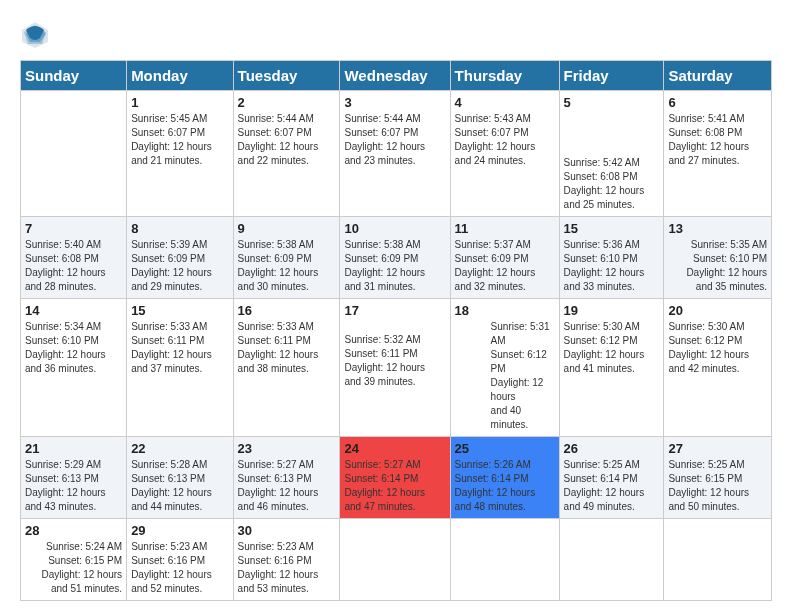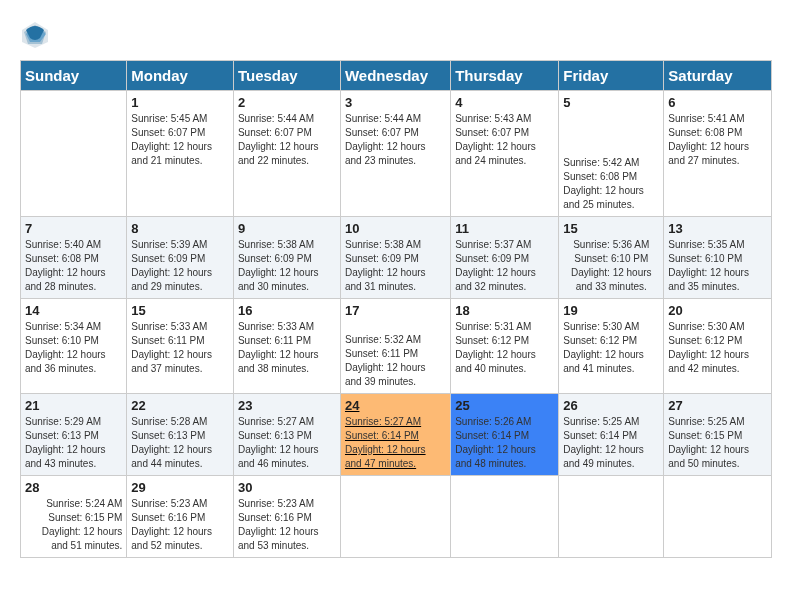--- a/index.html
+++ b/index.html
@@ -202,28 +202,28 @@
         </td>
         <td style="background: rgb(240, 244, 248);">
           <span class="day-num">11</span>
           <div class="day-info" style="white-space: pre-line;">Sunrise: 5:37 AM
 Sunset: 6:09 PM
 Daylight: 12 hours
 and 32 minutes.</div>
         </td>
         <td style="background: rgb(240, 244, 248);">
           <span class="day-num">15</span>
-          <div class="day-info" style="white-space: pre-line; text-align: center;">Sunrise: 5:36 AM
+          <div class="day-info" style="white-space: pre-line;">Sunrise: 5:36 AM
 Sunset: 6:10 PM
 Daylight: 12 hours
 and 33 minutes.</div>
         </td>
         <td style="background: rgb(240, 244, 248);">
           <span class="day-num">13</span>
-          <div class="day-info" style="white-space: pre-line;">Sunrise: 5:35 AM
+          <div class="day-info" style="white-space: pre-line; text-align: right;">Sunrise: 5:35 AM
 Sunset: 6:10 PM
 Daylight: 12 hours
 and 35 minutes.</div>
         </td>
       </tr>
       <tr>
         <td>
           <span class="day-num">14</span>
           <div class="day-info" style="white-space: pre-line;">Sunrise: 5:34 AM
 Sunset: 6:10 PM
@@ -246,21 +246,21 @@
         </td>
         <td>
           <span class="day-num">17</span>
           <div class="day-info" style="white-space: pre-line; margin-top: 15px;">Sunrise: 5:32 AM
 Sunset: 6:11 PM
 Daylight: 12 hours
 and 39 minutes.</div>
         </td>
         <td>
           <span class="day-num">18</span>
-          <div class="day-info" style="white-space: pre-line;">Sunrise: 5:31 AM
+          <div class="day-info" style="white-space: pre-line; margin-left: 36px;">Sunrise: 5:31 AM
 Sunset: 6:12 PM
 Daylight: 12 hours
 and 40 minutes.</div>
         </td>
         <td>
           <span class="day-num">19</span>
           <div class="day-info" style="white-space: pre-line;">Sunrise: 5:30 AM
 Sunset: 6:12 PM
 Daylight: 12 hours
 and 41 minutes.</div>
@@ -288,21 +288,21 @@
 Daylight: 12 hours
 and 44 minutes.</div>
         </td>
         <td style="background: rgb(240, 244, 248);">
           <span class="day-num">23</span>
           <div class="day-info" style="white-space: pre-line;">Sunrise: 5:27 AM
 Sunset: 6:13 PM
 Daylight: 12 hours
 and 46 minutes.</div>
         </td>
-        <td style="background: #fdba74; text-decoration: underline;">
+        <td style="background: #ef4444;">
           <span class="day-num">24</span>
           <div class="day-info" style="white-space: pre-line;">Sunrise: 5:27 AM
 Sunset: 6:14 PM
 Daylight: 12 hours
 and 47 minutes.</div>
         </td>
         <td style="background: #3b82f6; margin-left: 24px;">
           <span class="day-num">25</span>
           <div class="day-info" style="white-space: pre-line;">Sunrise: 5:26 AM
 Sunset: 6:14 PM

